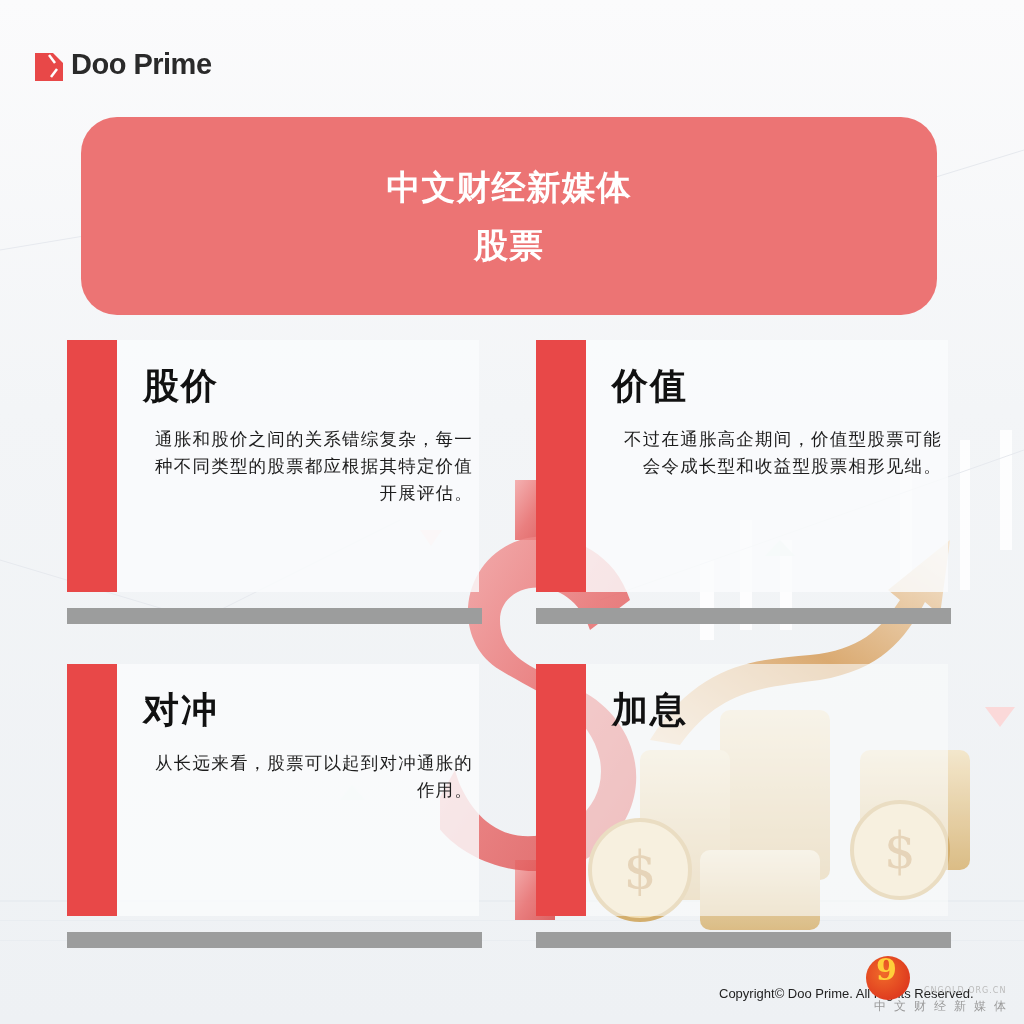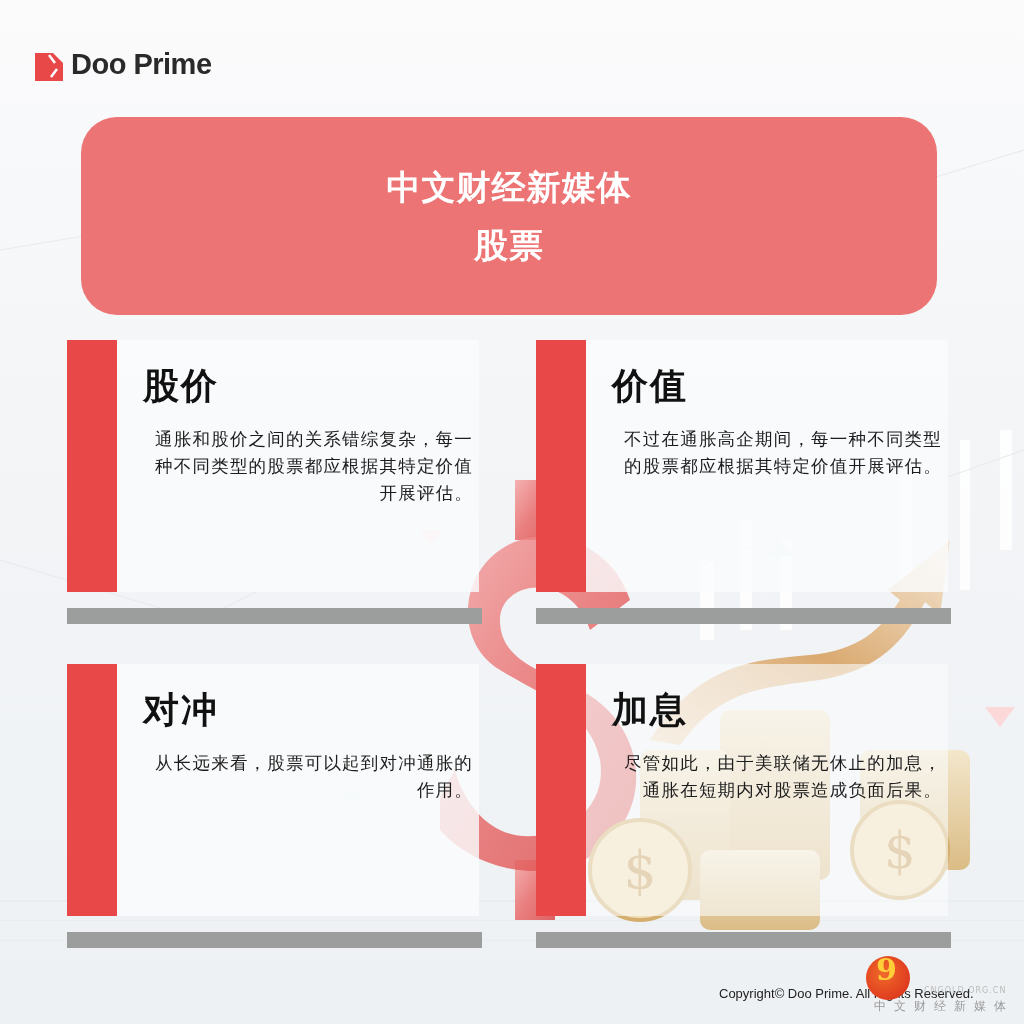--- a/index.html
+++ b/index.html
@@ -144,35 +144,34 @@
 <div class="card" style="left:67px; top:340px;">
   <div class="bar"></div>
   <div class="title">股价</div>
   <div class="body">通胀和股价之间的关系错综复杂，每一种不同类型的股票都应根据其特定价值开展评估。</div>
 </div>
 <div class="shelf" style="left:67px; top:608px; width:415px;"></div>
 
 <div class="card" style="left:536px; top:340px;">
   <div class="bar"></div>
   <div class="title">价值</div>
-  <div class="body">不过在通胀高企期间，每一种不同类型的股票都应根据其特定价值开展评估。</div>
+  <div class="body">不过在通胀高企期间，价值型股票可能会令成长型和收益型股票相形见绌。</div>
 </div>
 <div class="shelf" style="left:536px; top:608px; width:415px;"></div>
 
 <div class="card" style="left:67px; top:664px;">
   <div class="bar"></div>
   <div class="title">对冲</div>
   <div class="body">从长远来看，股票可以起到对冲通胀的作用。</div>
 </div>
 <div class="shelf" style="left:67px; top:932px; width:415px;"></div>
 
 <div class="card" style="left:536px; top:664px; background: rgba(250,251,252,0.6);">
   <div class="bar"></div>
   <div class="title">加息</div>
-  <div class="body">尽管如此，由于美联储无休止的加息，通胀在短期内对股票造成负面后果。</div>
 </div>
 <div class="shelf" style="left:536px; top:932px; width:415px;"></div>
 
 <div class="copyright">Copyright© Doo Prime. All Rights Reserved.</div>
 
 <div class="wm">
   <div class="wm-circle"></div>
   <div class="wm-glyph">9</div>
   <div class="wm-url">CNGOLD.ORG.CN</div>
   <div class="wm-sub">中文财经新媒体</div>

